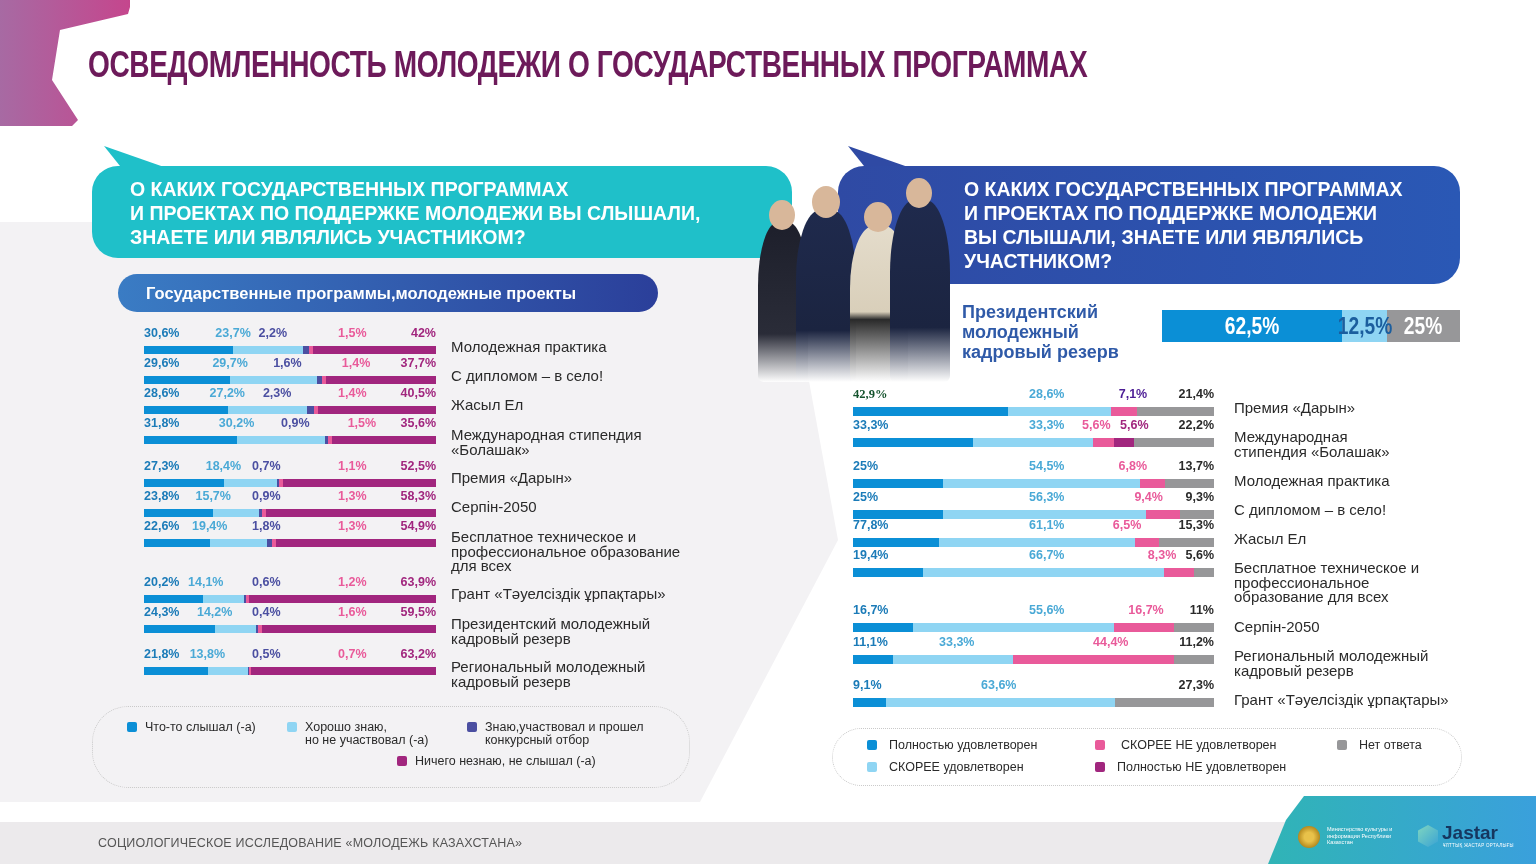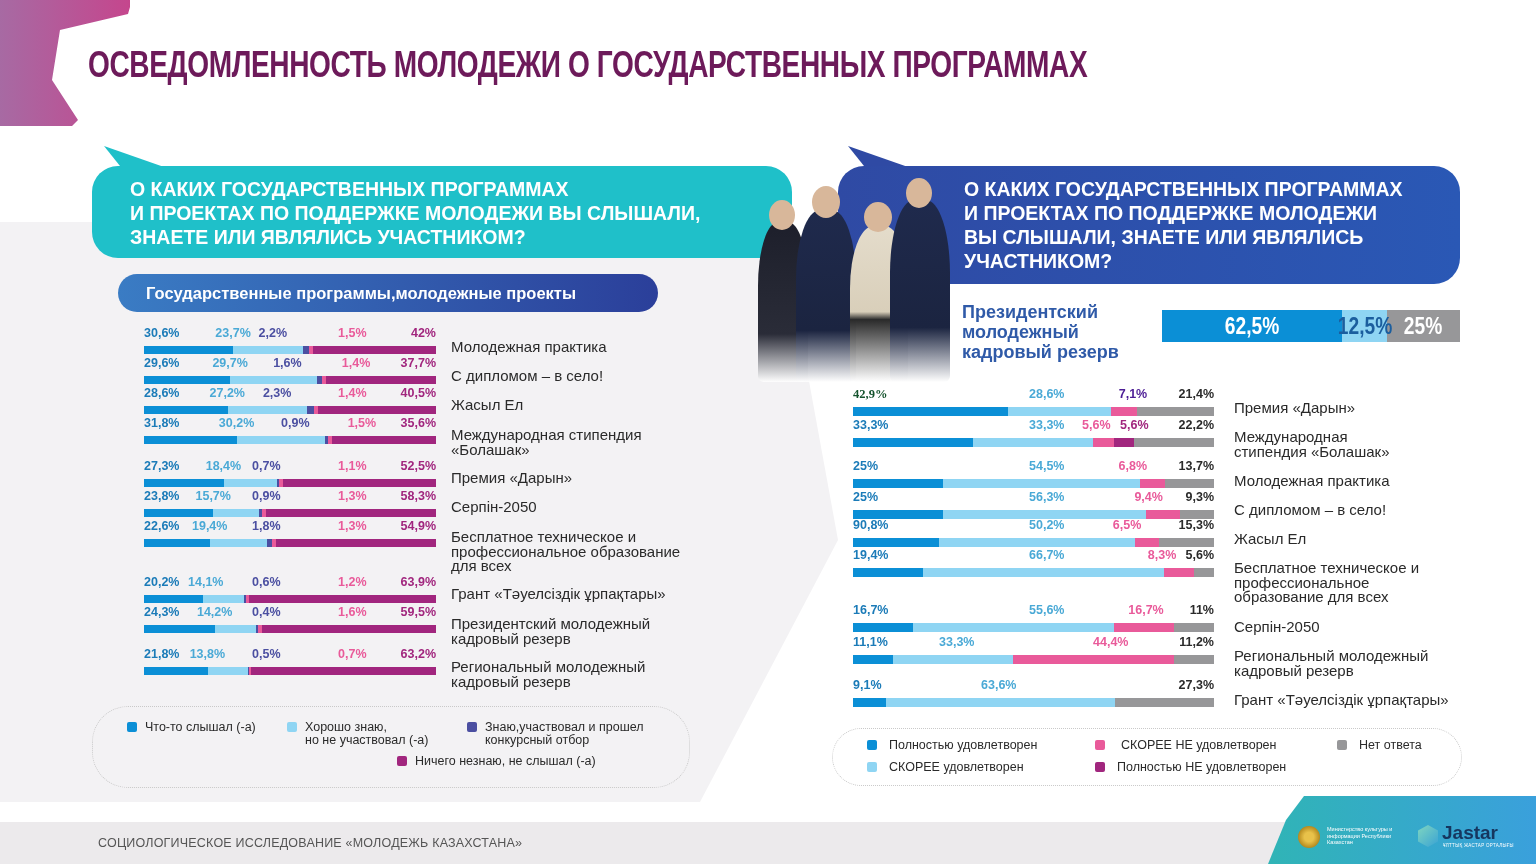--- a/index.html
+++ b/index.html
@@ -437,22 +437,22 @@
       </div>
       <div class="bar">
         <div style="width: 90.25px; background: rgb(11, 143, 214);"></div>
         <div style="width: 203.243px; background: rgb(143, 213, 243);"></div>
         <div style="width: 33.934px; background: rgb(233, 90, 154);"></div>
         <div style="width: 33.573px; background: rgb(151, 151, 153);"></div>
       </div>
     </div>
     <div class="rrow" style="top: 518px;">
       <div class="labels">
-        <span style="color: rgb(27, 123, 184); left: 0px;">90,8%</span>
-        <span style="color: rgb(74, 169, 214); left: 176px;">50,2%</span>
+        <span style="color: rgb(27, 123, 184); left: 0px;">77,8%</span>
+        <span style="color: rgb(74, 169, 214); left: 176px;">61,1%</span>
         <span style="color: rgb(233, 90, 154); left: 259.767px;">6,5%</span>
         <span style="color: rgb(43, 43, 43); right: 0px;">15,3%</span>
       </div>
       <div class="bar">
         <div style="width: 86.279px; background: rgb(11, 143, 214);"></div>
         <div style="width: 196.023px; background: rgb(143, 213, 243);"></div>
         <div style="width: 23.465px; background: rgb(233, 90, 154);"></div>
         <div style="width: 55.233px; background: rgb(151, 151, 153);"></div>
       </div>
     </div>

